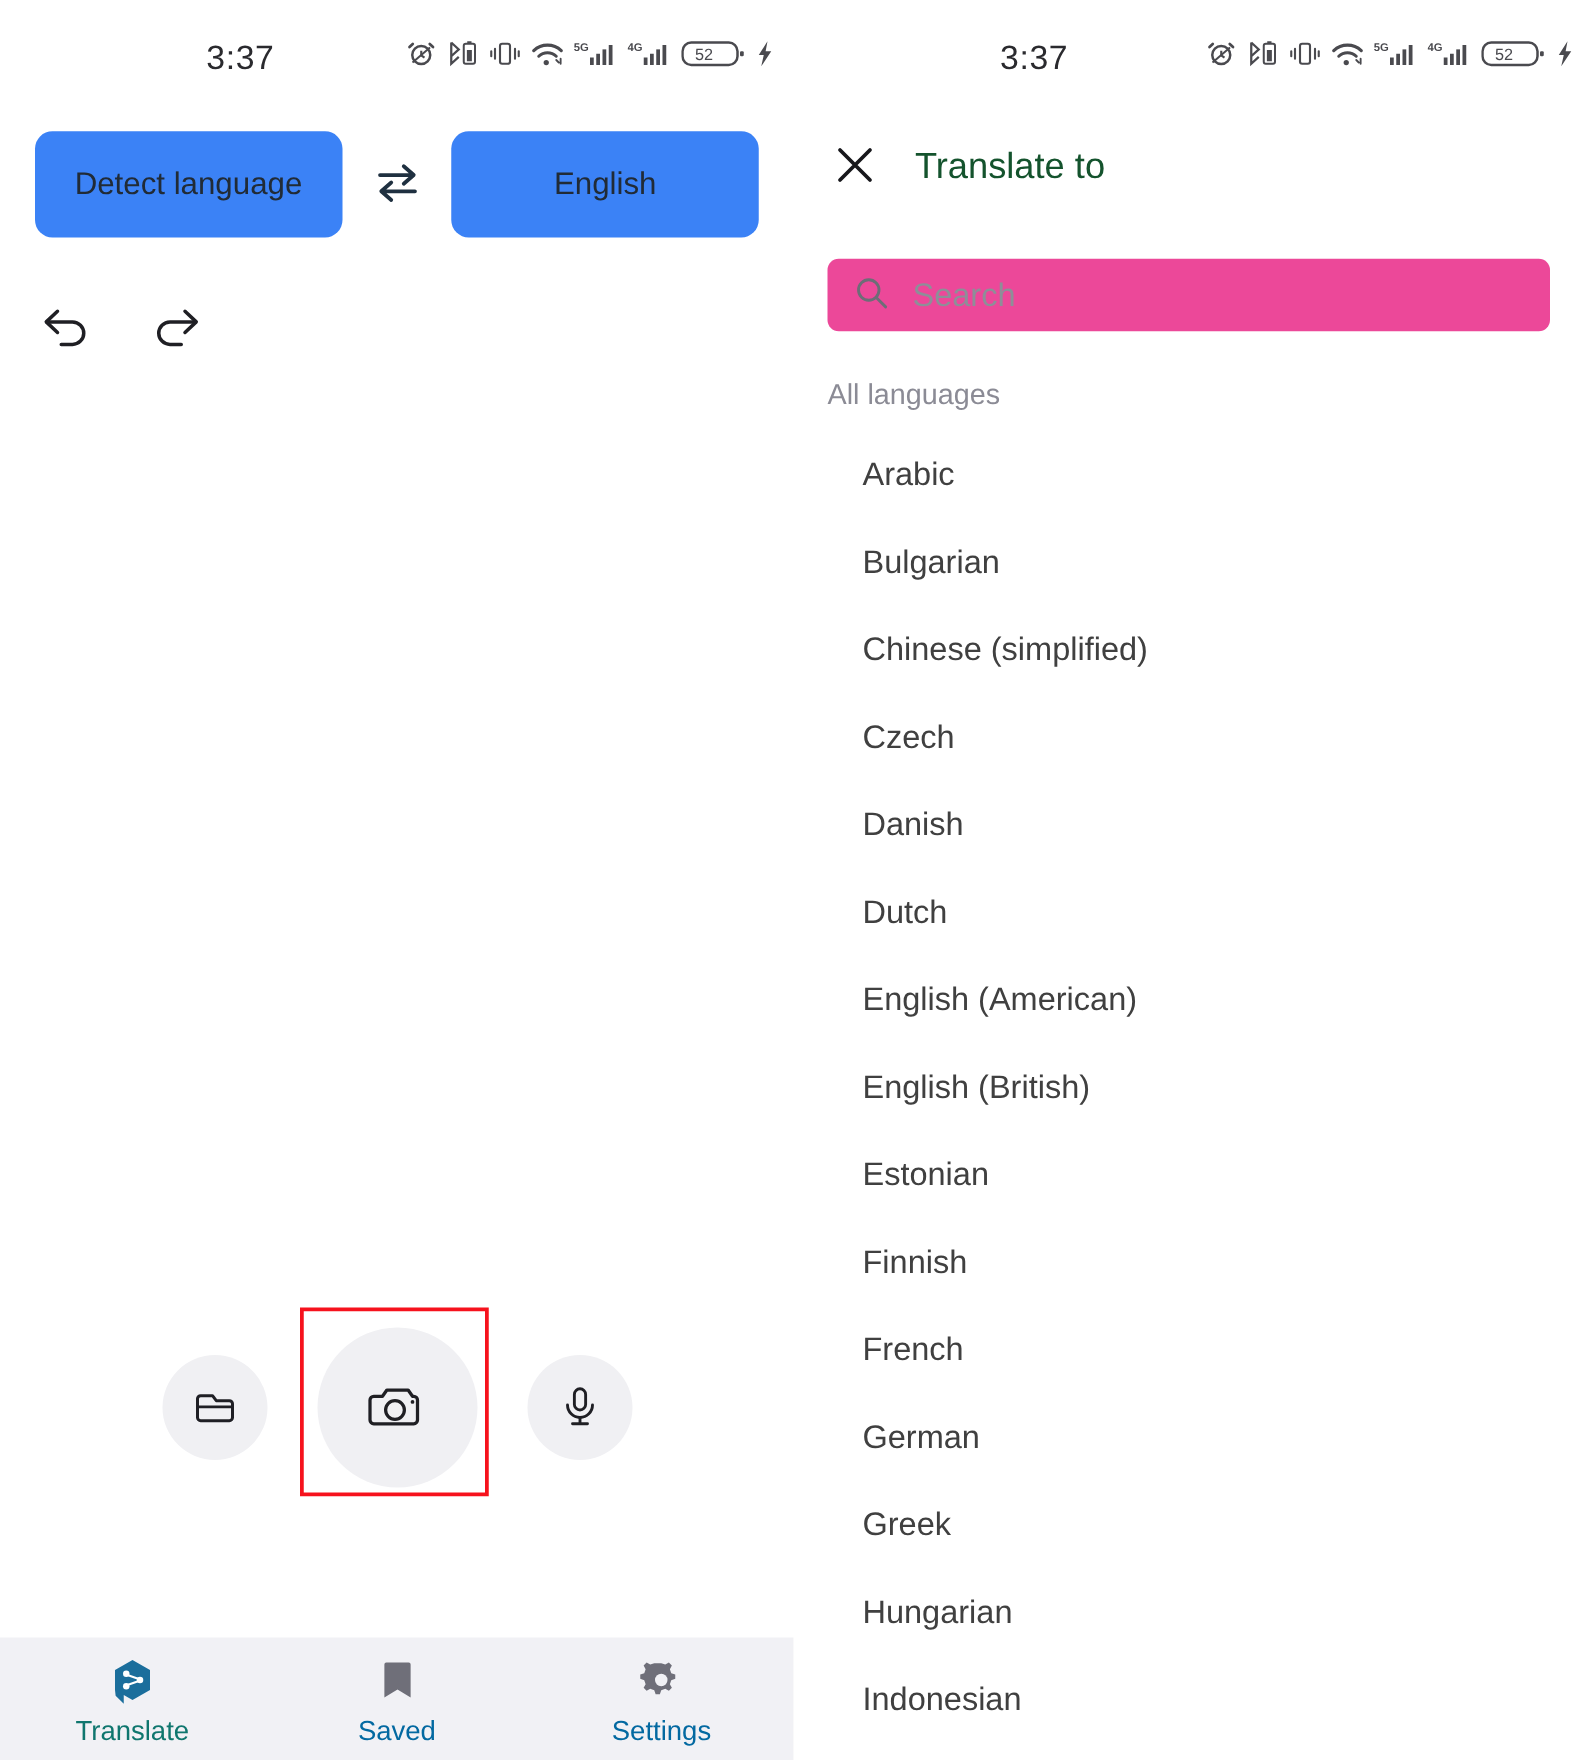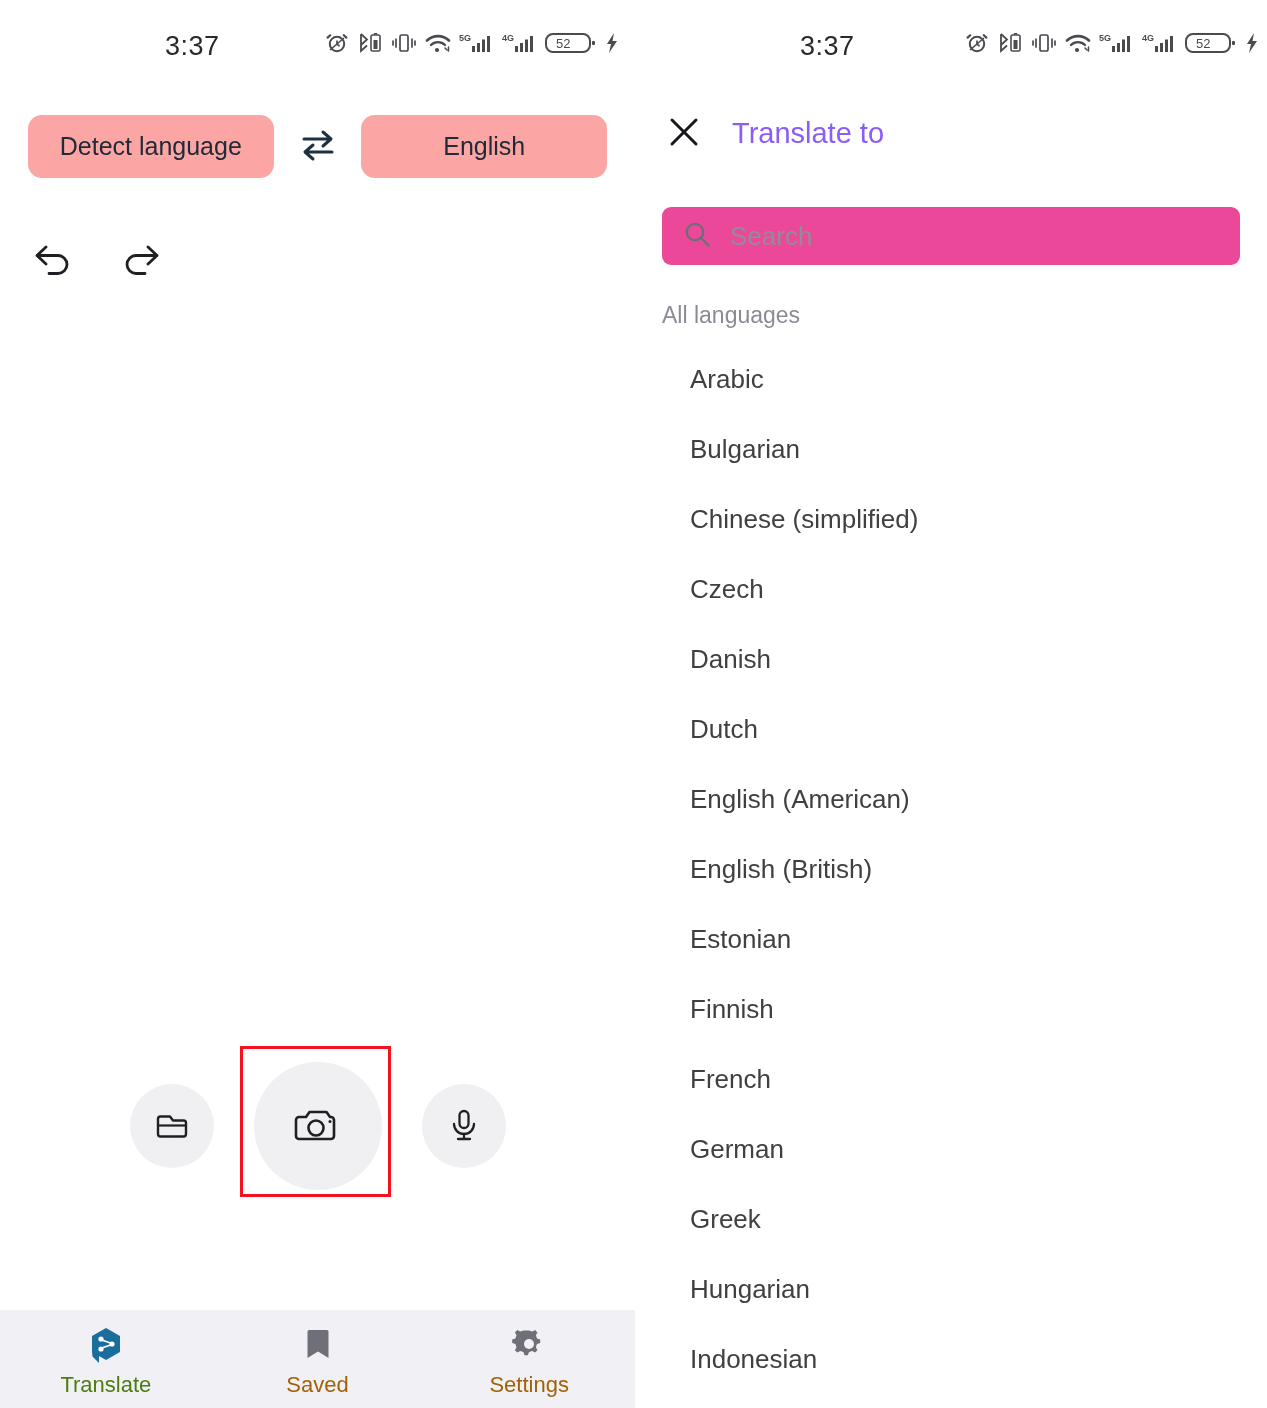--- a/index.html
+++ b/index.html
@@ -56,23 +56,23 @@
 
   
   .lang-row {
     display: flex;
     align-items: center;
     padding: 0 28px;
     margin-top: 13px;
     gap: 0;
   }
   .lang-chip {
-    background: #fca5a5;
+    background: #3b82f6;
     border-radius: 14px;
-    height: 63px;
+    height: 85px;
     display: flex;
     align-items: center;
     justify-content: center;
     font-size: 25px;
     color: #212b36;
     border: none;
     cursor: pointer;
     font-family: "Liberation Sans", sans-serif;
     text-align: center;
   }
@@ -173,24 +173,24 @@
     justify-content: center;
     gap: 5px;
     background: none;
     border: none;
     cursor: pointer;
     height: 98px;
     padding-top: 6px;
   }
   .nav-label {
     font-size: 22px;
-    color: #a16207;
+    color: #0369a1;
     font-family: "Liberation Sans", sans-serif;
   }
-  .nav-item.active .nav-label { color: #4d7c0f; }
+  .nav-item.active .nav-label { color: #0f766e; }
 
   
   .sheet-header {
     display: flex;
     align-items: center;
     gap: 26px;
     padding: 0 0 0 27px;
     margin-top: 10px;
     height: 62px;
   }
@@ -200,21 +200,21 @@
     cursor: pointer;
     width: 44px;
     height: 44px;
     display: flex;
     align-items: center;
     justify-content: center;
     padding: 0;
   }
   .sheet-title {
     font-size: 29px;
-    color: #8b5cf6;
+    color: #14532d;
   }
   .search-wrap {
     margin: 43px 27px 0 27px;
     height: 58px;
     background: #ec4899;
     border-radius: 9px;
     display: flex;
     align-items: center;
     padding: 0 20px;
     gap: 18px;

